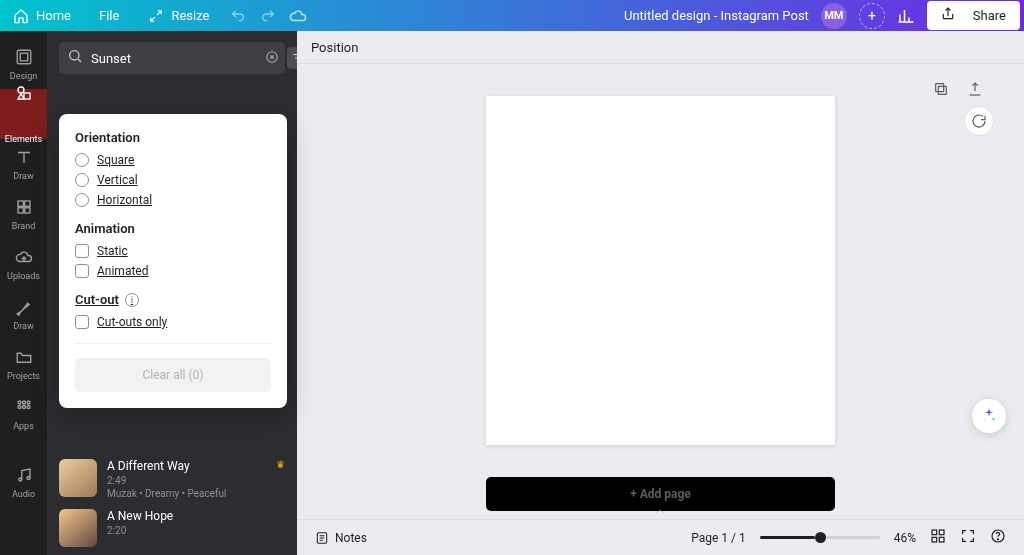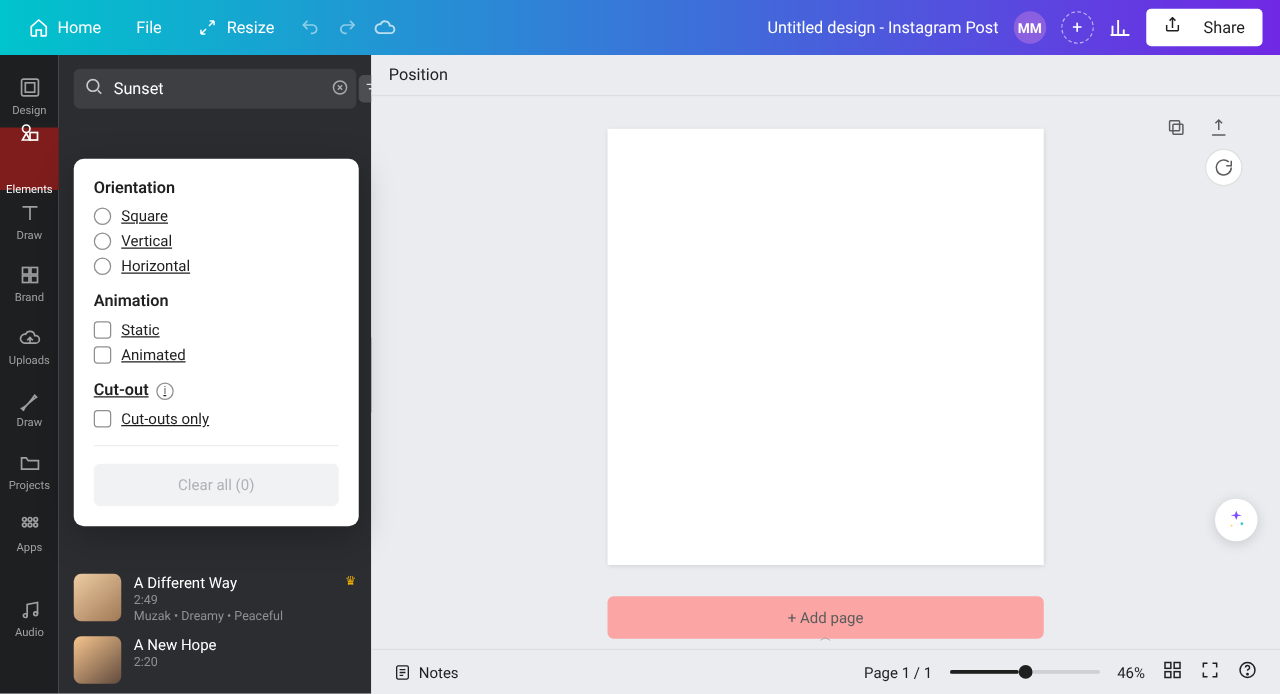--- a/index.html
+++ b/index.html
@@ -1,17 +1,17 @@
 <!DOCTYPE html>
 <html><head>
 <meta charset="utf-8">
 <style>
   * { box-sizing: border-box; margin: 0; padding: 0; font-family: -apple-system, BlinkMacSystemFont, "Segoe UI", Roboto, sans-serif; }
   body { width: 1024px; height: 555px; background: #ebecf0; overflow: hidden; display: flex; flex-direction: column; }
-  .topbar { height: 44px; background: linear-gradient(90deg, #00c4cc, #7028e4); display: flex; align-items: center; padding: 0 14px; justify-content: space-between; color: #fff; }
+  .topbar { height: 31px; background: linear-gradient(90deg, #00c4cc, #7028e4); display: flex; align-items: center; padding: 0 4px; justify-content: space-between; color: #fff; }
   .topbar-left, .topbar-right { display: flex; align-items: center; gap: 12px; }
   .top-btn { background: none; border: none; color: #fff; font-size: 13px; cursor: pointer; padding: 6px 8px; border-radius: 4px; display: flex; align-items: center; gap: 6px;}
   .top-icon { width: 18px; height: 18px; display:inline-flex; align-items:center; justify-content:center; }
   .badge-mm { background: #8a5fe0; width: 26px; height: 26px; border-radius: 50%; display:flex; align-items:center; justify-content:center; font-size:11px; font-weight:700; color:#fff;}
   .share-btn { background: #fff; color: #1f1f1f; border:none; border-radius:4px; padding:6px 14px; font-size:13px; display:flex; align-items:center; gap:18px; }
   .plus-circle { width:26px; height:26px; border-radius:50%; border:1px dashed rgba(255,255,255,.6); display:flex; align-items:center;justify-content:center; }
   .main { flex:1; display:flex; min-height:0;}
   .nav { width: 47px; background:#1e1f21; display:flex; flex-direction:column; align-items:center; padding-top:8px;}
   .nav-item { width:66px; height:50px; display:flex; flex-direction:column; align-items:center; justify-content:center; color:#a0a0a0; font-size:9px; gap:4px; cursor:pointer;}
   .nav-item.active { background:#7f1d1d; color:#fff;gap:32px;}
@@ -40,21 +40,21 @@
   .track-info { display:flex; flex-direction:column; gap:2px; font-size:11px; color:#ddd;}
   .track-title { font-size:12px; color:#fff;}
   .track-meta { color:#8f9093; font-size:10px;}
   .canvas-area { flex:1; display:flex; flex-direction:column; background:#ebecf0; position:relative;}
   .canvas-top { height:33px; border-bottom:1px solid #dcdde1; display:flex; align-items:center; padding:0 14px; font-size:13px; color:#1f1f1f;}
   .canvas-stage { flex:1; display:flex; align-items:center; justify-content:center; position:relative;}
   .page { width:349px; height:349px; background:#fff; box-shadow:0 1px 4px rgba(0,0,0,.15);}
   .page-toolbar { position:absolute; top:12px; right:36px; display:flex; gap:8px;}
   .pgbtn { width:26px; height:26px; border-radius:4px; background:none; display:flex; align-items:center; justify-content:center; color:#5c5c5c; cursor:pointer;}
   .refresh { position:absolute; top:42px; right:30px; width:30px; height:30px; border-radius:50%; background:#fff; border:1px solid #e0e0e0; display:flex; align-items:center;justify-content:center; color:#5c5c5c;}
-  .addpage { width:349px; margin:0 auto; background:#fca5a5; border:none; border-radius:5px; padding:10px; font-size:12px; color:#5c5c5c; cursor:pointer;}
+  .addpage { width:349px; margin:0 auto; background:#000000; border:none; border-radius:5px; padding:10px; font-size:12px; color:#5c5c5c; cursor:pointer;font-weight:bold;}
   .magic-btn { position:absolute; right:18px; bottom:44px; width:34px; height:34px; border-radius:50%; background:#fff; box-shadow:0 2px 10px rgba(0,0,0,.15); display:flex; align-items:center; justify-content:center;}
   .bottombar { height:36px; border-top:1px solid #dcdde1; display:flex; align-items:center; justify-content:space-between; padding:0 18px; font-size:12px; color:#1f1f1f;}
   .bb-left, .bb-right { display:flex; align-items:center; gap:14px;}
   .slider { width:120px; height:3px; background:#cfd0d4; border-radius:2px; position:relative;}
   .slider::after{content:""; position:absolute; left:0; top:0; height:3px; width:46%; background:#1f1f1f; border-radius:2px;}
   .slider-thumb { position:absolute; left:46%; top:-4px; width:11px; height:11px; border-radius:50%; background:#1f1f1f;}
   .collapse-handle { position:absolute; right:-9px; top:50%; transform:translateY(-50%); width:10px; height:60px; background:#2c2d30; border-radius:0 6px 6px 0; display:flex; align-items:center; justify-content:center; color:#888; cursor:pointer;}
   .chev-up { width:40px; text-align:center; color:#9a9ba0; font-size:10px; position:absolute; left:50%; transform:translateX(-50%); bottom:2px;}
   .crown { color:#f7b500; font-size:10px;}
 </style>

